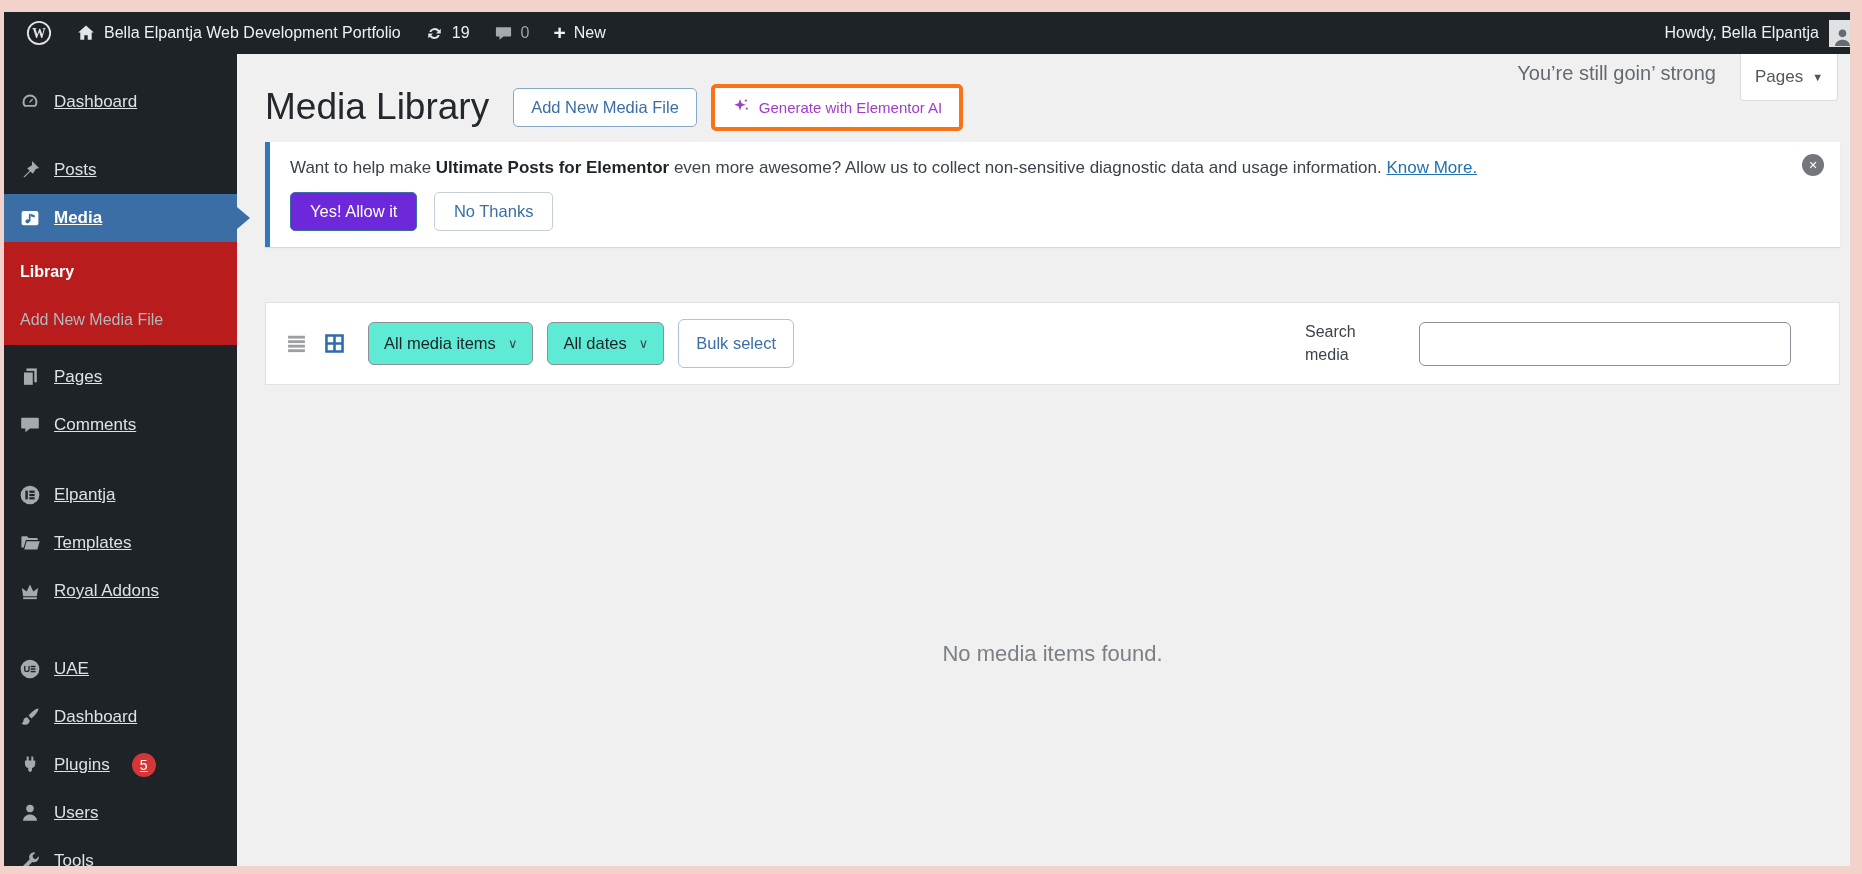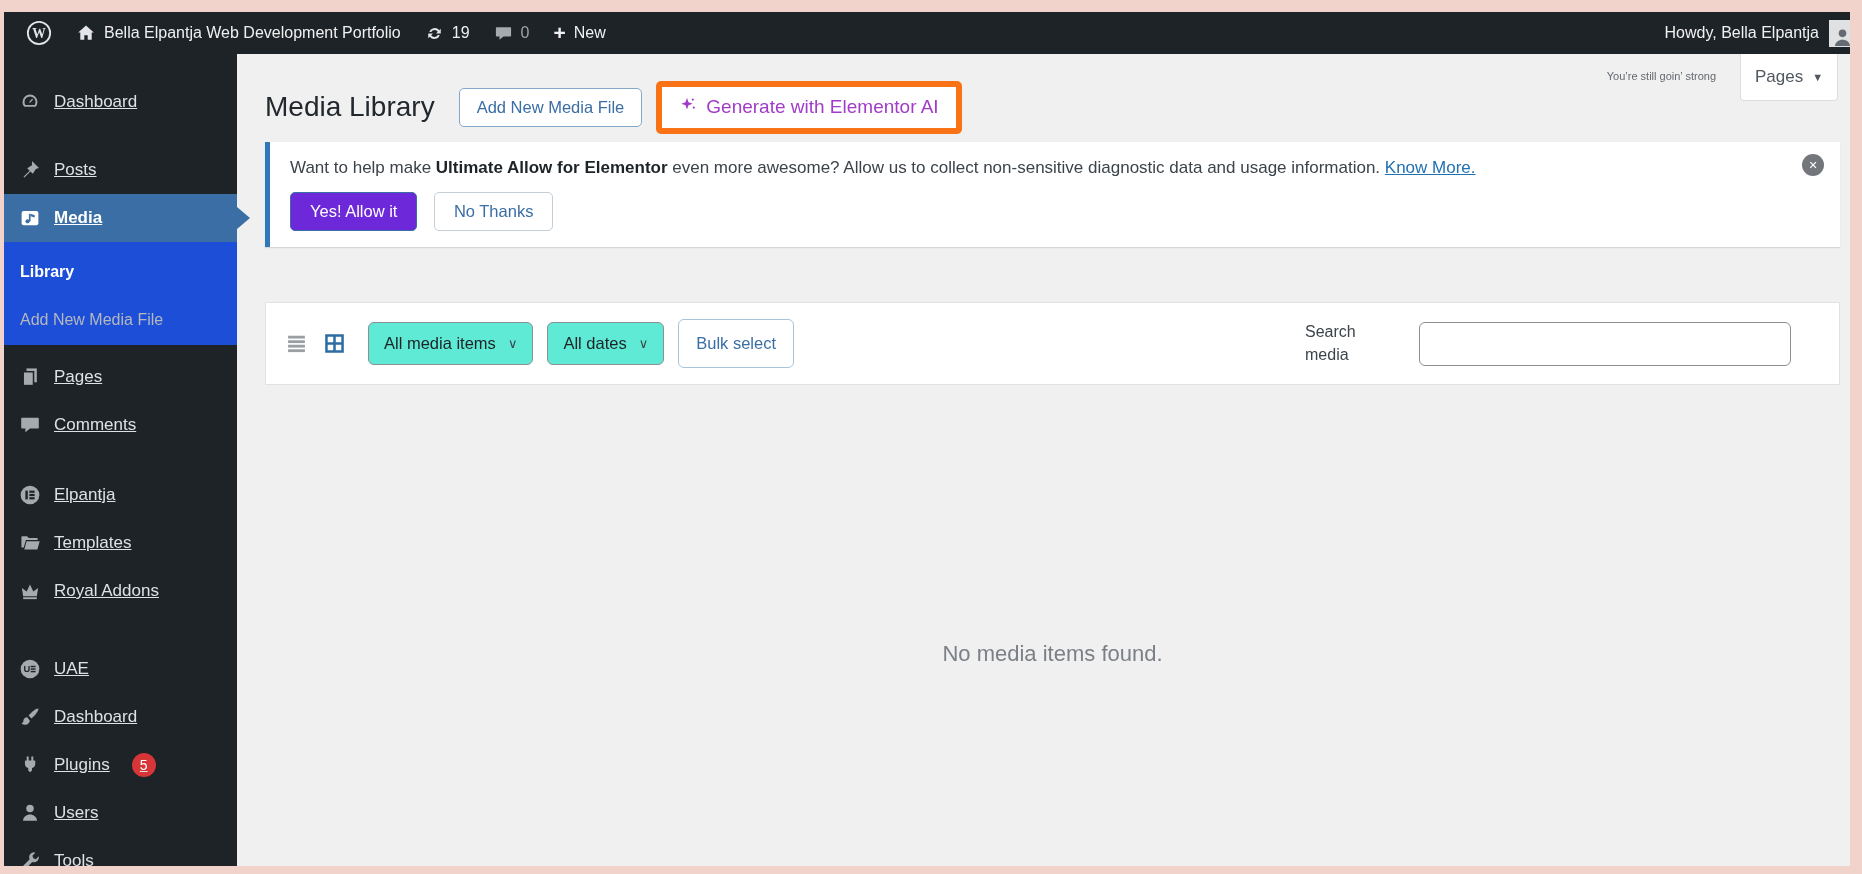--- a/index.html
+++ b/index.html
@@ -35,45 +35,45 @@
     position:relative;display:flex;align-items:center;gap:13px;
     height:48px;padding-left:15px;font-size:17px;color:#dfe1e3;cursor:pointer;text-decoration:underline;
   }
   .side-item .s-icon{color:#a7aaad;width:22px;height:22px;flex:0 0 22px;}
   .side-item.active{--row-bg:#3a6ea5;background:#3a6ea5;color:#fff;font-weight:700;}
   .side-item.active .s-icon{color:#fff;}
   .media-arrow{
     position:absolute;left:233px;top:195px;width:0;height:0;z-index:7;
     border:11px solid transparent;border-left:13px solid #3a6ea5;border-right:0;
   }
-  .submenu{background:#1d4ed8;padding:12px 0 7px;}
+  .submenu{background:#b91c1c;padding:12px 0 7px;}
   .sub-item{height:36px;display:flex;align-items:center;padding-left:16px;font-size:16px;color:#b4b8bd;cursor:pointer;}
   .sub-item.current{color:#fff;font-weight:700;}
   .sub-item+.sub-item{margin-top:12px;}
   .badge{
     background:#d63638;color:#fff;border-radius:50%;min-width:24px;height:24px;
     display:inline-flex;align-items:center;justify-content:center;
     font-size:14px;font-weight:400;margin-left:9px;
   }
   .mt20{margin-top:20px;}.mt8{margin-top:8px;}.mt22{margin-top:22px;}.mt30{margin-top:30px;}
   
   .content{margin-left:233px;position:relative;height:calc(100% - 42px);}
   .help-tab{
     position:absolute;top:0;right:12px;width:96px;height:46px;background:#fff;
     border:1px solid #dcdcde;border-top:none;border-radius:0 0 4px 4px;
     display:flex;align-items:center;justify-content:center;gap:9px;
     color:#50575e;font-size:17px;cursor:pointer;z-index:3;
   }
   .help-caret{font-size:11px;color:#50575e;}
-  .session-note{position:absolute;top:16px;right:134px;color:#646970;font-size:11px;}
+  .session-note{position:absolute;top:8px;right:134px;color:#646970;font-size:20px;}
   .page-header{display:flex;align-items:center;gap:14px;padding:32px 0 0 28px;height:42px;}
-  .page-title{font-size:28px;font-weight:400;color:#23282d;margin:0 10px 0 0;line-height:1.1;}
+  .page-title{font-size:37px;font-weight:400;color:#23282d;margin:0 10px 0 0;line-height:1.1;}
   .btn{border-radius:5px;font-family:inherit;cursor:pointer;background:#fff;display:inline-flex;align-items:center;gap:9px;}
   .btn-outline-blue{border:1px solid #7fa0;border:1px solid #84a8c8;color:#3a6ea5;font-size:16.5px;padding:9px 17px;}
-  .btn-outline-purple{border:6px solid #f97316;color:#a13cc9;font-size:19px;padding:9px 17px;justify-content:flex-end;}
+  .btn-outline-purple{border:4px solid #f97316;color:#a13cc9;font-size:15px;padding:9px 17px;justify-content:flex-end;}
   
   .notice{
     margin:14px 10px 0 28px;background:#fff;border-left:5px solid #3078b8;
     box-shadow:0 1px 1px rgba(0,0,0,.1);padding:16px 52px 16px 20px;position:relative;
   }
   .notice-text{margin:0 0 14px;font-size:17px;color:#3c434a;}
   .notice-text b{color:#1d2327;}
   .notice-link{color:#2271b1;text-decoration:underline;cursor:pointer;}
   .notice-close{
     position:absolute;top:12px;right:16px;width:22px;height:22px;border-radius:50%;
@@ -327,21 +327,21 @@
               <path d="M8 2l1.5 4.2L13.7 7.7 9.5 9.2 8 13.4 6.5 9.2 2.3 7.7l4.2-1.5z"></path>
               <circle cx="13.8" cy="3.6" r="1.1"></circle>
               <circle cx="14.8" cy="11.6" r="1.1"></circle>
             </svg>
         </span>
         <span>Generate with Elementor AI</span>
       </button>
     </div>
 
     <div class="notice">
-      <p class="notice-text"><span>Want to help make </span><b>Ultimate Allow for Elementor</b><span> even more awesome? Allow us to collect non-sensitive diagnostic data and usage information. </span><a class="notice-link">Know More.</a></p>
+      <p class="notice-text"><span>Want to help make </span><b>Ultimate Posts for Elementor</b><span> even more awesome? Allow us to collect non-sensitive diagnostic data and usage information. </span><a class="notice-link">Know More.</a></p>
       <button class="notice-close">✕</button>
       <button class="btn-primary">Yes! Allow it</button>
       <button class="btn-secondary">No Thanks</button>
     </div>
 
     <div class="filter-bar">
       <span class="view-icon list">
         <svg width="21" height="21" viewBox="0 0 20 20" fill="currentColor">
             <rect x="2" y="2.6" width="16" height="2.7"></rect>
             <rect x="2" y="6.9" width="16" height="2.7"></rect>

